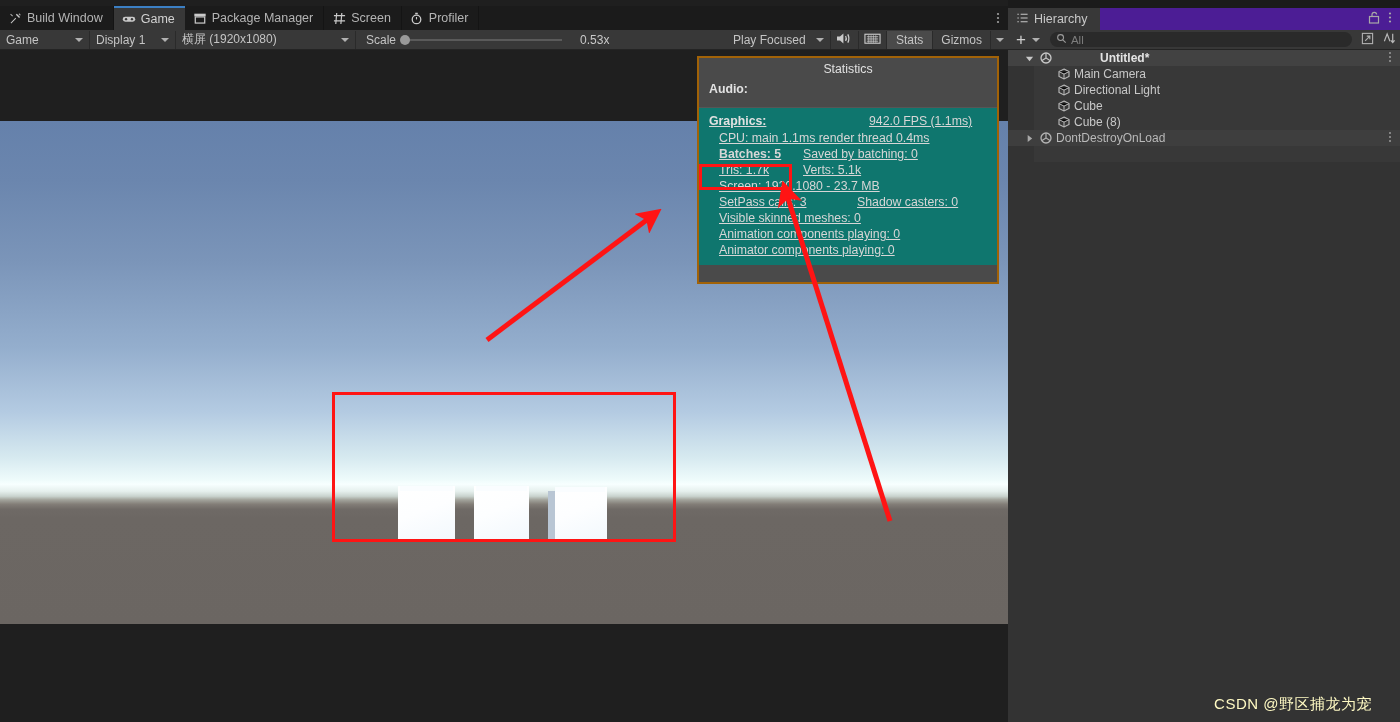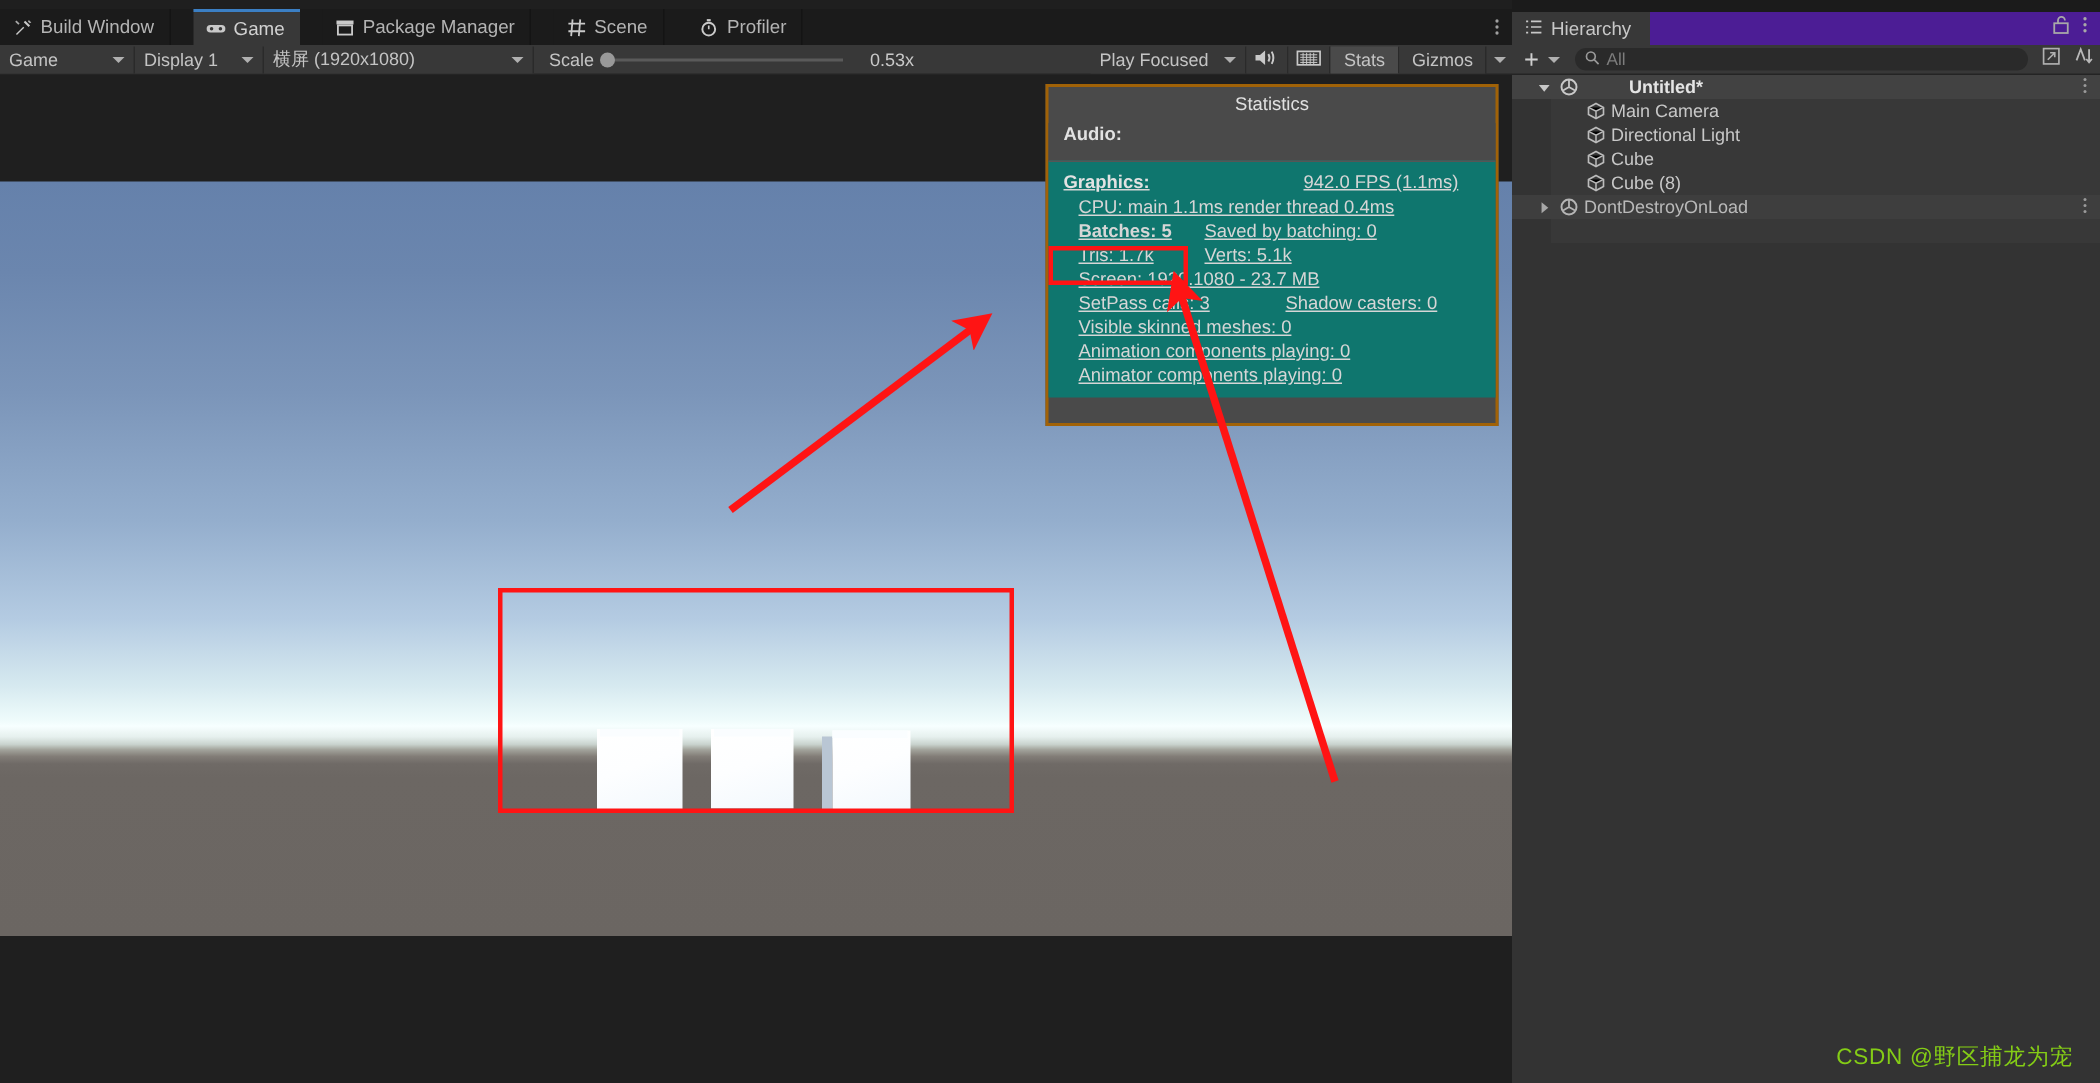--- a/index.html
+++ b/index.html
@@ -14,21 +14,21 @@
   
   #left-dock {
     position: absolute; left: 0; top: 0; width: 1008px; height: 722px;
     background: #1f1f1f;
   }
 
   
   .tabstrip {
     position: absolute; left: 0; top: 6px; width: 1008px; height: 24px;
     background: #1b1b1b;
-    display: flex; align-items: stretch; gap: 15px;
+    display: flex; align-items: stretch;
   }
   .tab {
     display: flex; align-items: center; gap: 5px;
     padding: 0 10px 0 8px; height: 24px;
     color: #b4b4b4; font-size: 12.5px; white-space: nowrap;
     background: #1b1b1b;
     border-right: 1px solid #141414;
   }
   .tab.active {
     background: #383838;
@@ -163,27 +163,27 @@
   .h-row {
     position: relative; height: 16px; display: flex; align-items: center;
     font-size: 12px; color: #c8c8c8; padding-left: 0;
   }
   .h-row.scene { background: #424242; color: #e4e4e4; font-weight: bold; }
   .h-row.dontdestroy { background: #3e3e3e; color: #b9b9b9; }
   .h-row .tw { width: 14px; display: flex; align-items: center; justify-content: center; }
   .h-row .gi { width: 16px; display: flex; align-items: center; justify-content: center; }
   .h-row .lbl { white-space: nowrap; }
   .h-row .rowkebab { margin-left: auto; padding-right: 8px; color: #9a9a9a; font-size: 12px; }
-  .indent-0 { padding-left: 30px; }
+  .indent-0 { padding-left: 44px; }
   .h-gutter { position: absolute; left: 0; top: 0; width: 26px; height: 100%; background: #333333; }
   .h-bottomfill { position: absolute; left: 0; top: 112px; width: 392px; bottom: 0; background: #333333; }
 
   #watermark {
-    position: absolute; right: 18px; bottom: 8px;
-    color: #84cc16; font-size: 15px; letter-spacing: 0.5px;
+    position: absolute; right: 28px; bottom: 8px;
+    color: #fef9c3; font-size: 15px; letter-spacing: 0.5px;
   }
 </style>
 </head>
 <body>
 
 <div id="root">
 
   <div id="left-dock">
 
     <div class="tabstrip">
@@ -220,21 +220,21 @@
         </span>
         <span>Package Manager</span>
       </div>
 
       <div class="tab">
         <span class="ic">
           <svg width="13" height="13" viewBox="0 0 14 14">
             <path d="M4 1 L3 13 M9.5 1 L8.5 13 M1 4 L13 4 M1 9.5 L13 9.5" stroke="#c9c9c9" stroke-width="1.3" fill="none"></path>
           </svg>
         </span>
-        <span>Scene</span>
+        <span>Screen</span>
       </div>
 
       <div class="tab">
         <span class="ic">
           <svg width="13" height="13" viewBox="0 0 14 14">
             <circle cx="7" cy="8" r="4.6" fill="none" stroke="#c9c9c9" stroke-width="1.4"></circle>
             <rect x="5.6" y="0.8" width="2.8" height="1.6" fill="#c9c9c9"></rect>
             <path d="M7 5.4 L7 8" stroke="#c9c9c9" stroke-width="1.2"></path>
           </svg>
         </span>

